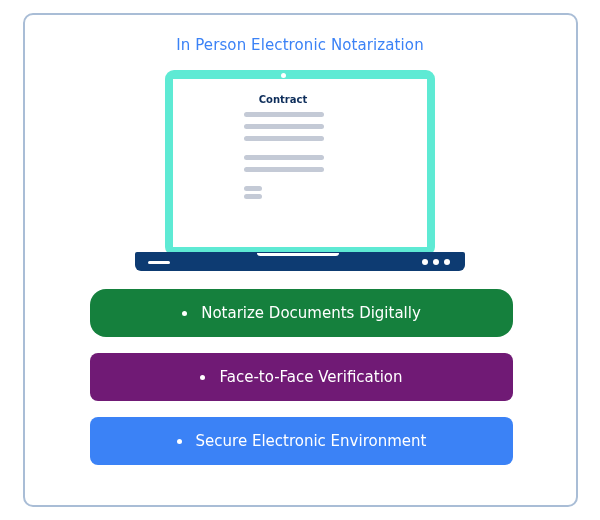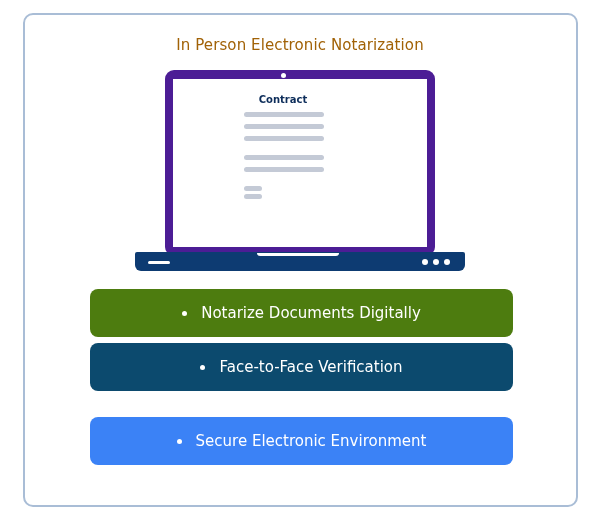--- a/index.html
+++ b/index.html
@@ -3,26 +3,26 @@
 <meta charset="utf-8">
 <style>
   html, body { margin:0; padding:0; background:#ffffff; }
   body { width:600px; height:520px; position:relative; font-family:"DejaVu Sans", sans-serif; }
   .card {
     position:absolute; left:23px; top:13px; width:555px; height:494px;
     border:2px solid #a9bdd6; border-radius:10px; box-sizing:border-box; background:#fff;
   }
   .title {
     position:absolute; left:0; right:0; top:36px; text-align:center;
-    color:#a16207; font-size:15px; font-weight:normal; letter-spacing:0.1px;
+    color:#3b82f6; font-size:15px; font-weight:normal; letter-spacing:0.1px;
   }
   .laptop { position:absolute; left:135px; top:70px; width:330px; height:202px; }
   .lid {
     position:absolute; left:30px; top:0; width:270px; height:186px;
-    background:#4c1d95; border-radius:9px;
+    background:#5eead4; border-radius:9px;
   }
   .camera { position:absolute; left:115px; top:3px; width:5px; height:5px; border-radius:50%; background:#fff; }
   
   .screen {
     position:absolute; left:8px; top:9px; width:254px; height:168px; background:#fff;
   }
   .doc-title {
     position:absolute; left:0; width:220px; top:15px; text-align:center;
     font-size:10px; font-weight:bold; color:#0d2d5a;
   }
@@ -64,24 +64,24 @@
   </div>
   <div class="base">
     <div class="notch"></div>
     <div class="slot"></div>
     <div class="dot" style="left:287px;"></div>
     <div class="dot" style="left:298px;"></div>
     <div class="dot" style="left:309px;"></div>
   </div>
 </div>
 
-<div class="pill" style="top:289px;background:#4d7c0f;">
+<div class="pill" style="top:289px;background:#15803d;border-radius:16px;">
   <span class="bullet"></span>
   <span>Notarize Documents Digitally</span>
 </div>
-<div class="pill" style="top:343px;background:#0c4a6e;">
+<div class="pill" style="top:353px;background:#701a75;">
   <span class="bullet"></span>
   <span>Face-to-Face Verification</span>
 </div>
 <div class="pill" style="top:417px;background:#3b82f6;">
   <span class="bullet"></span>
   <span>Secure Electronic Environment</span>
 </div>
 
 </body></html>

